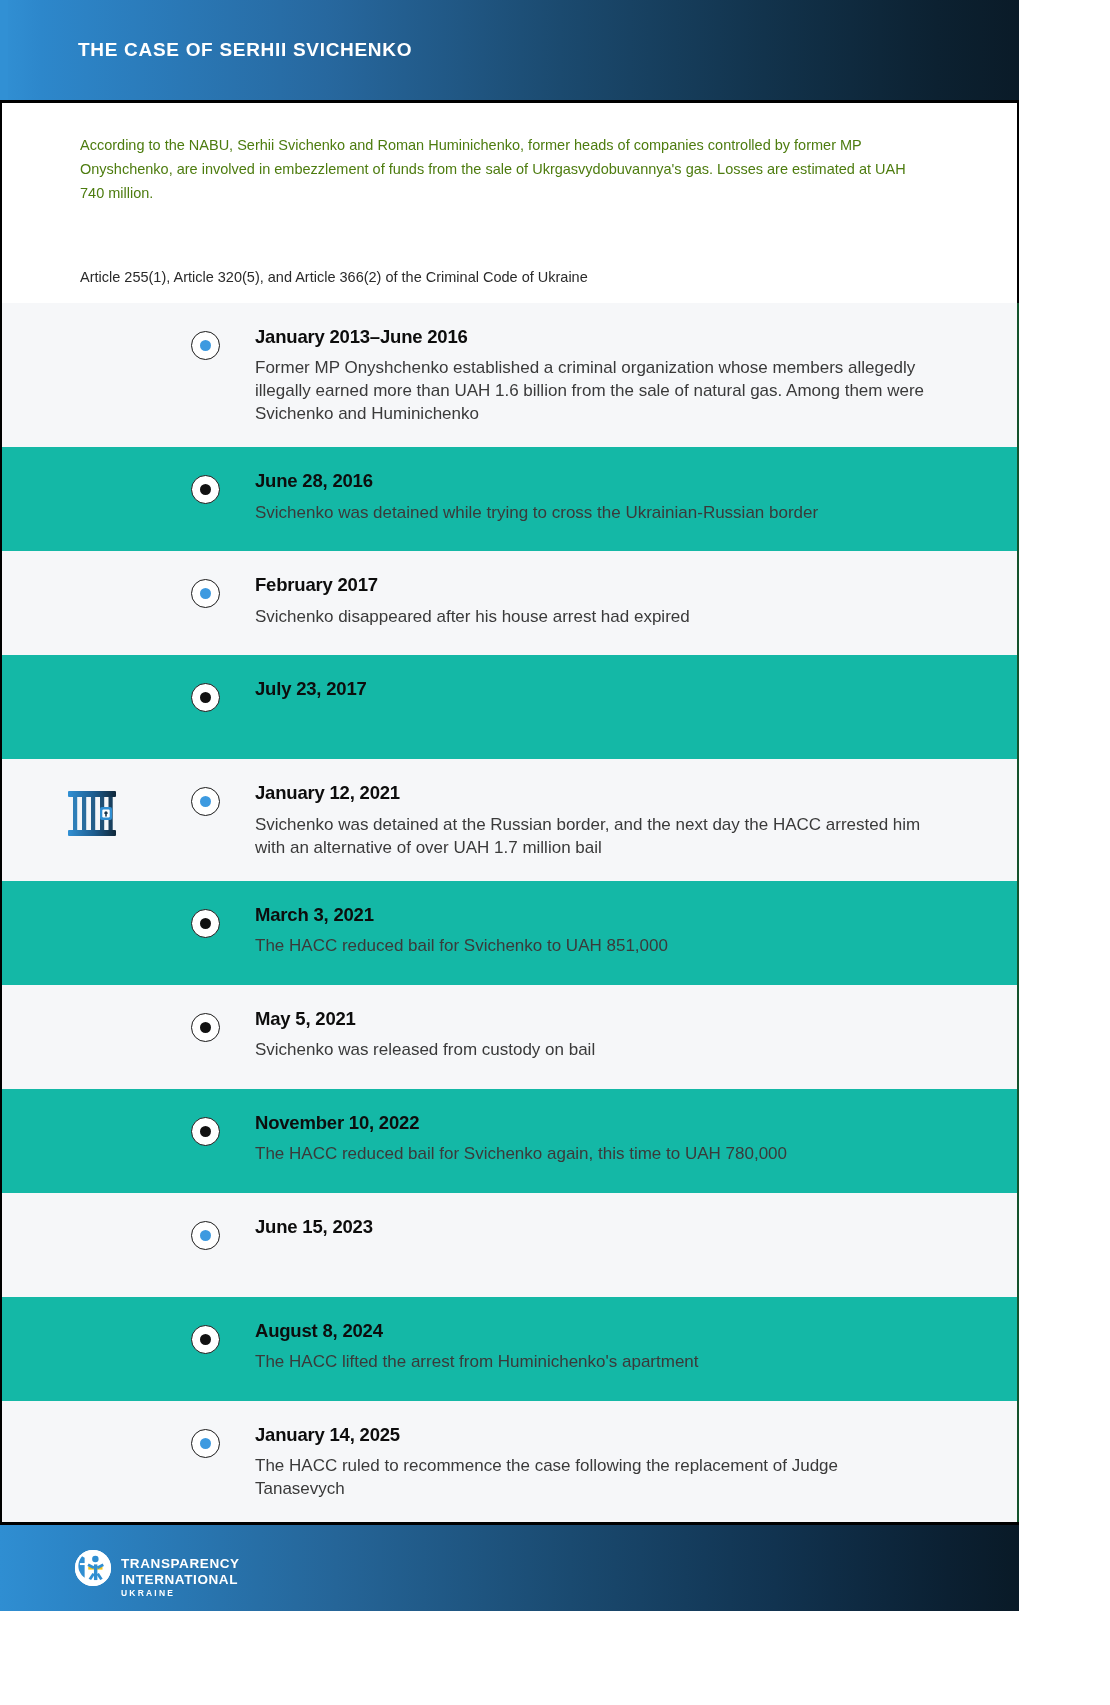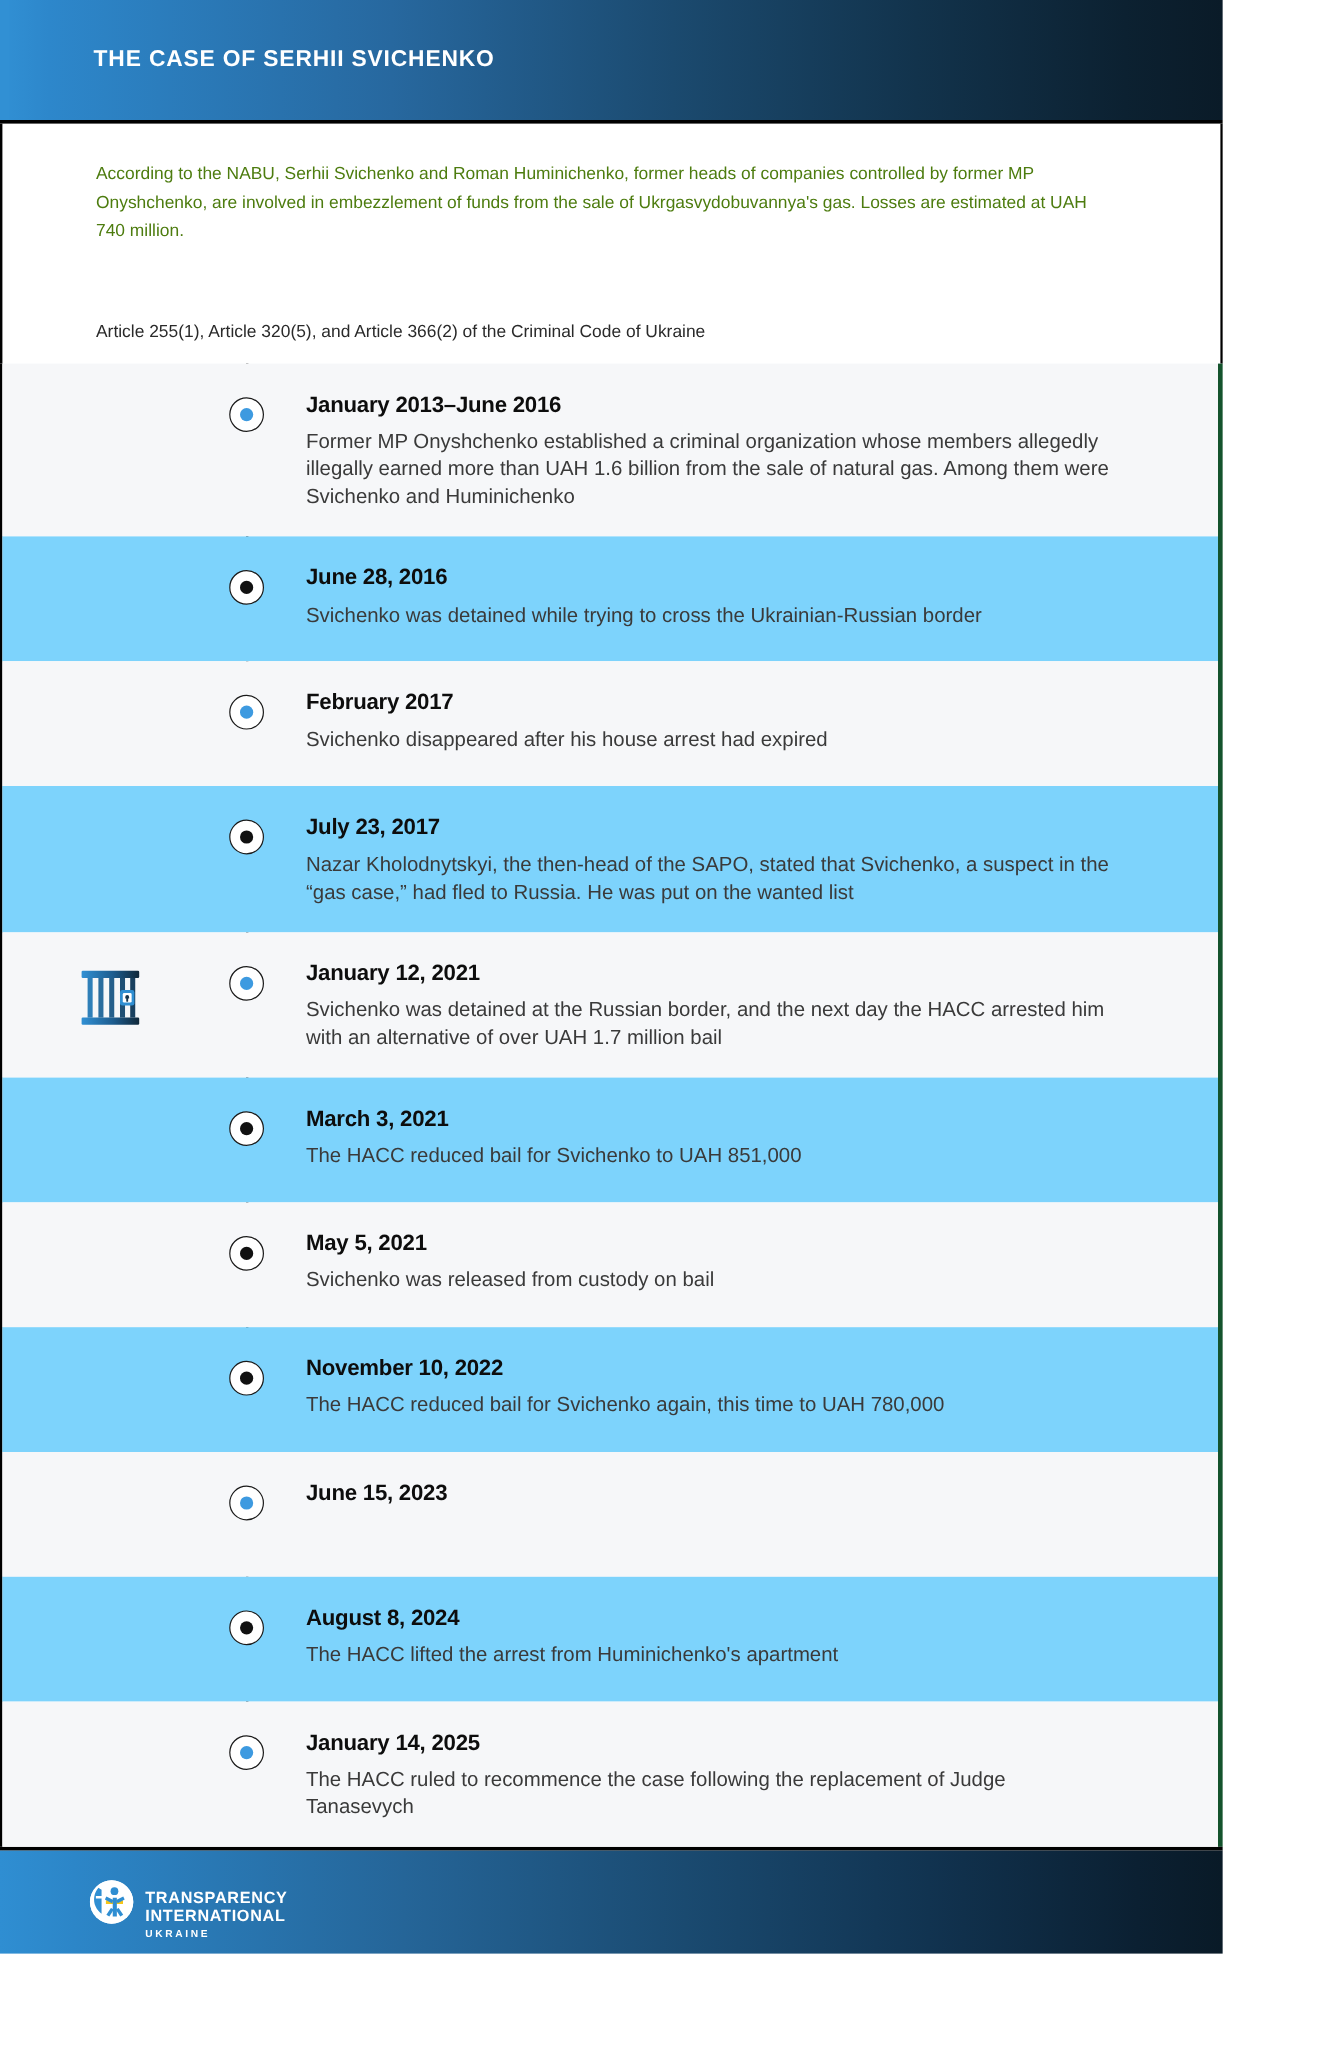--- a/index.html
+++ b/index.html
@@ -64,21 +64,21 @@
     font-size: 14.5px;
     line-height: 24px;
     color: #2a2a2a;
     margin: 60px 0 0 0;
   }
 
   
   .timeline {
     position: relative;
     border-left: 2px solid #000000;
-    border-right: 4px solid #14532d;
+    border-right: 2px solid #14532d;
     padding-bottom: 0;
   }
   .rail {
     position: absolute;
     left: 203px;
     top: 0;
     bottom: 28px;
     width: 1.5px;
     background: #1a1a1a;
     z-index: 0;
@@ -86,21 +86,21 @@
   .row {
     position: relative;
     display: flex;
     align-items: flex-start;
     min-height: 104px;
     box-sizing: border-box;
     padding: 24px 0 22px 0;
     z-index: 1;
   }
   .row.alt { background: #f6f7f9; }
-  .row.plain { background: #7dd3fc; }
+  .row.plain { background: #14b8a6; }
 
   .row-icon {
     width: 180px;
     flex: 0 0 180px;
     display: flex;
     justify-content: center;
     padding-top: 6px;
     box-sizing: border-box;
   }
   .row-marker {
@@ -240,21 +240,20 @@
         </div>
         <div class="row plain">
           <div class="row-icon"></div>
           <div class="row-marker">
             <div class="marker">
               <span class="dot"></span>
             </div>
           </div>
           <div class="row-body">
             <p class="row-date">July 23, 2017</p>
-            <p class="row-text">Nazar Kholodnytskyi, the then-head of the SAPO, stated that Svichenko, a suspect in the “gas case,” had fled to Russia. He was put on the wanted list</p>
           </div>
         </div>
         <div class="row alt">
           <div class="row-icon">
             <span>
 <svg class="prison-icon" viewBox="0 0 54 52" xmlns="http://www.w3.org/2000/svg">
   <defs>
     <linearGradient id="pg" x1="0" y1="0" x2="1" y2="0">
       <stop offset="0%" stop-color="#3190d4"></stop>
       <stop offset="55%" stop-color="#1d5c8e"></stop>

